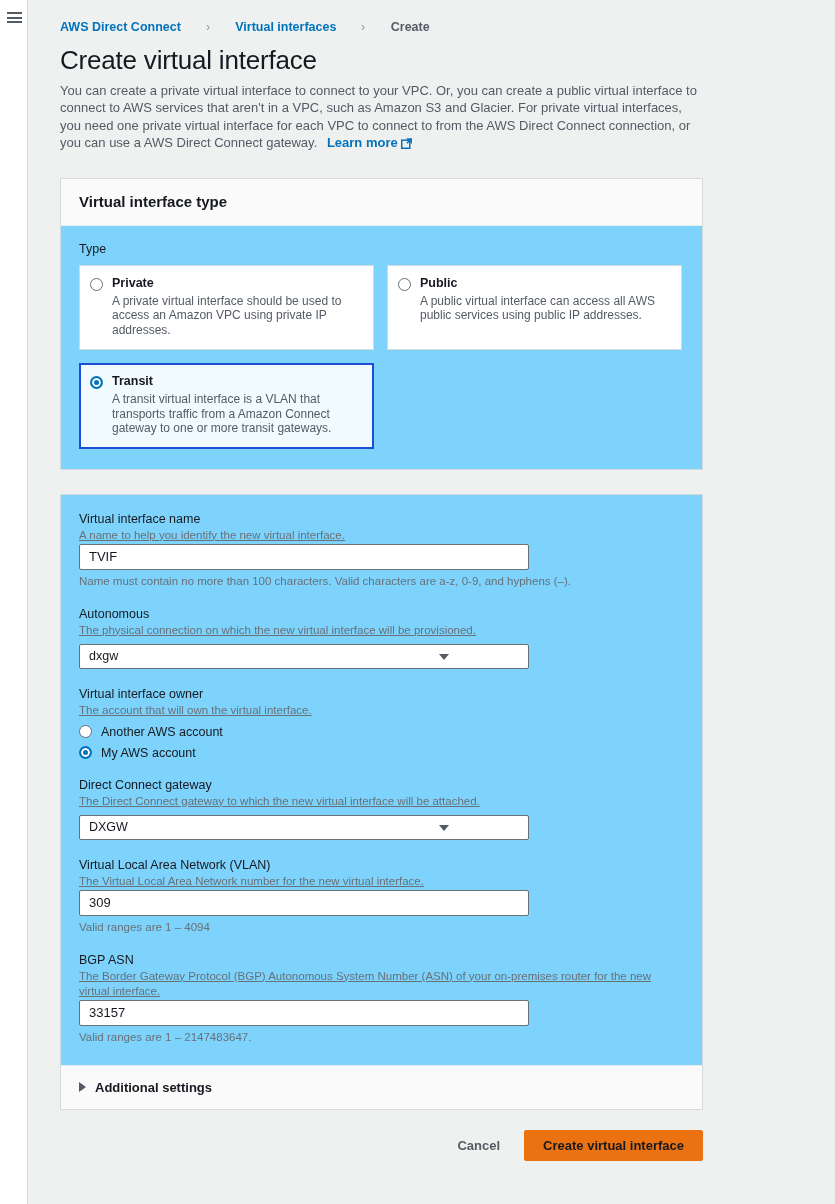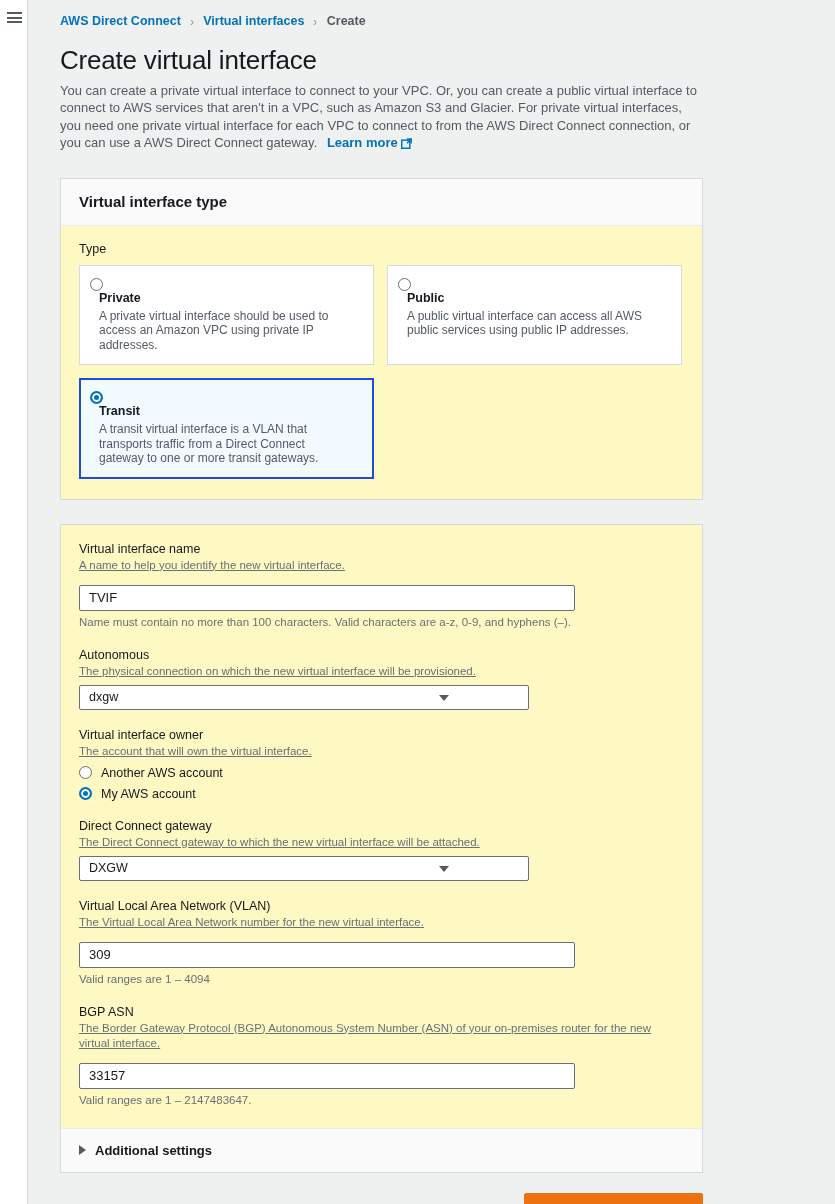--- a/index.html
+++ b/index.html
@@ -30,23 +30,24 @@
   
   .canvas {
     position: absolute; left: 29px; top: 0;
     width: 806px; height: 1204px;
     background: #eff0f0;
   }
   .pagewrap { padding: 14px 0 0 31px; width: 700px; }
 
   
   .crumbs {
-    display: flex; align-items: flex-start;
+    display: flex; align-items: flex-end;
     font-size: 12.5px; font-weight: bold;
     height: 20px;
+    gap: 16px;
   }
   .crumb-link { color: #0073bb; text-decoration: none; cursor: pointer; }
   .crumb-cur  { color: #545b64; }
   .crumb-sep  {
     color: #879596; margin: 0 9px; font-weight: normal; font-size: 13px;
     display: inline-block; transform: scaleX(0.85);
   }
 
   
   h1.page-title {
@@ -58,21 +59,21 @@
     width: 638px; margin: 0;
   }
   .learn-more {
     color: #0073bb; font-weight: bold; text-decoration: none;
     margin-left: 6px; cursor: pointer; white-space: nowrap;
   }
   .ext-icon { display: inline-block; vertical-align: -2px; margin-left: 3px; }
 
   
   .container {
-    background: #fef9c3;
+    background: #7dd3fc;
     border: 1px solid #d5dbdb;
     width: 643px;
     margin-top: 24px;
   }
   .container-header {
     background: #fafafa;
     border-bottom: 1px solid #eaeded;
     padding: 14px 18px 15px 18px;
   }
   .container-header h2 {
@@ -91,21 +92,21 @@
     background: #ffffff;
     padding: 10px 12px 12px 10px;
     cursor: pointer;
     position: relative;
   }
   .tile.selected {
     border: 2px solid #1d4ed8;
     background: #f1faff;
     padding: 9px 11px 11px 9px;
   }
-  .tile-inner { display: flex; flex-direction: column; }
+  .tile-inner { display: flex; }
   .radio {
     width: 13px; height: 13px; border-radius: 50%;
     border: 1px solid #687078; background: #fff;
     flex: 0 0 13px; margin-top: 2px;
   }
   .radio.on {
     border: 2px solid #0073bb;
     box-shadow: inset 0 0 0 2px #ffffff;
     background: #0073bb;
   }
@@ -120,25 +121,25 @@
   .tile-row-single { margin-top: 13px; }
 
   
   .form-group { margin-bottom: 17px; }
   .form-group:last-child { margin-bottom: 0; }
   .f-label { font-size: 12.5px; color: #16191f; line-height: 16px; }
   .f-hint  { font-size: 11.5px; color: #687078; line-height: 15px; margin-top: 1px; text-decoration: underline; }
   .f-help  { font-size: 11.5px; color: #687078; line-height: 15px; margin-top: 4px; }
 
   .text-input {
-    width: 496px; height: 26px;
+    width: 450px; height: 26px;
     border: 1px solid #687078; background: #fff;
     border-radius: 2px;
     font-size: 13px; color: #16191f;
-    padding: 0 9px; margin-top: 12px;
+    padding: 0 9px; margin-top: 1px;
     display: block; font-family: "Liberation Sans", sans-serif;
   }
   .select-wrap { position: relative; width: 380px; margin-top: 6px; }
   .select-box {
     width: 450px; height: 25px;
     border: 1px solid #687078; background: #fff;
     border-radius: 2px;
     font-size: 12.5px; color: #16191f;
     padding: 0 26px 0 9px;
     display: flex; align-items: center; cursor: pointer;
@@ -257,21 +258,21 @@
           </div>
         </div>
 
         <div class="tile-row tile-row-single">
 
           <div class="tile selected">
             <div class="tile-inner">
               <span class="radio on"></span>
               <div class="tile-texts">
                 <div class="tile-title">Transit</div>
-                <div class="tile-desc">A transit virtual interface is a VLAN that transports traffic from a Direct Connect gateway to one or more transit gateways.</div>
+                <div class="tile-desc">A transit virtual interface is a VLAN that transports traffic from a Amazon Connect gateway to one or more transit gateways.</div>
               </div>
             </div>
           </div>
         </div>
       </div>
     </section>
 
     <section class="container">
 
       <div class="container-body">

